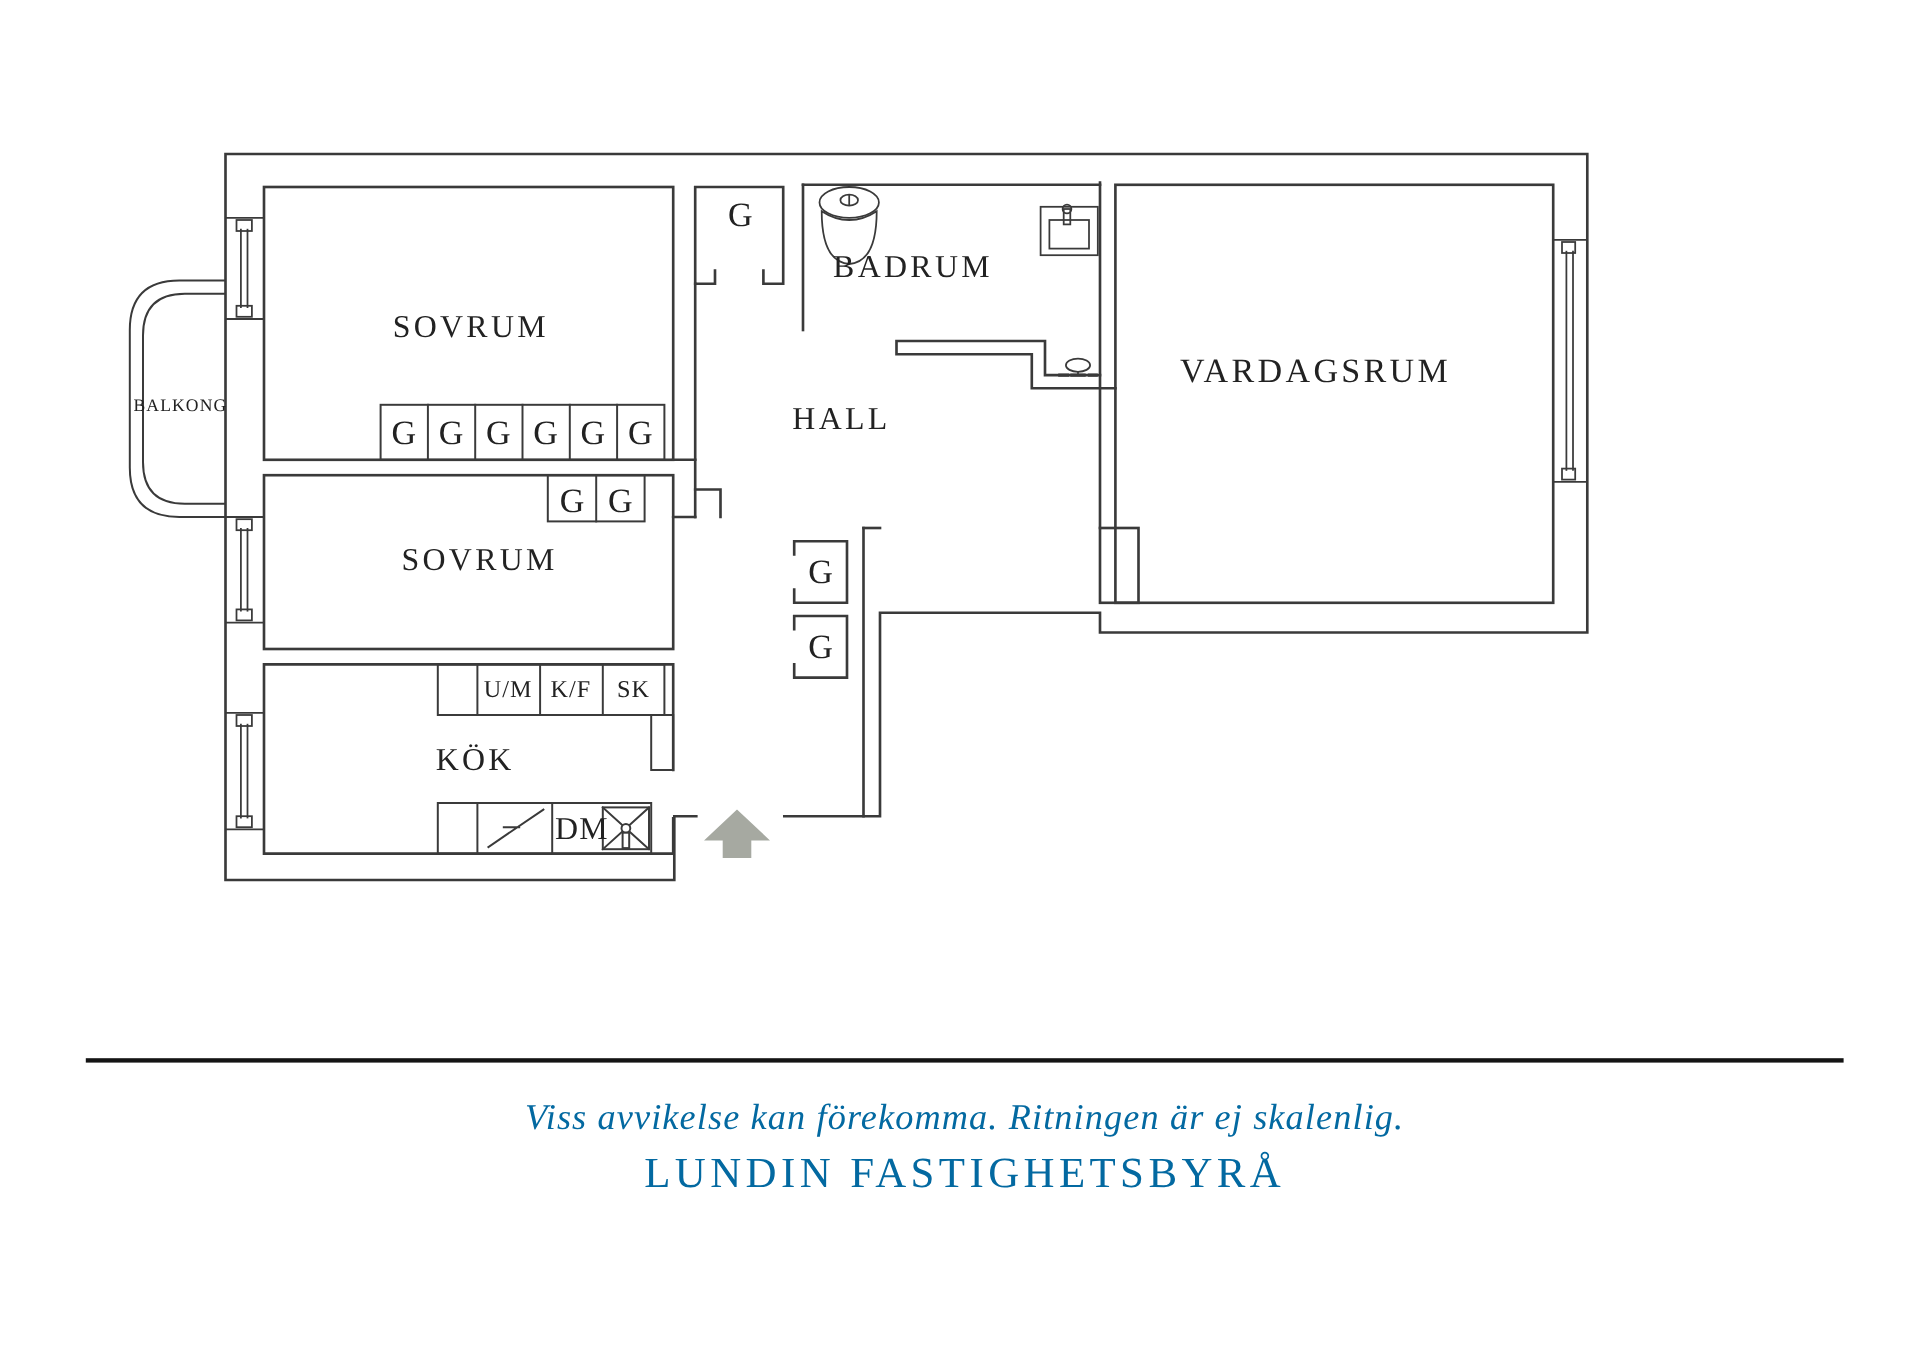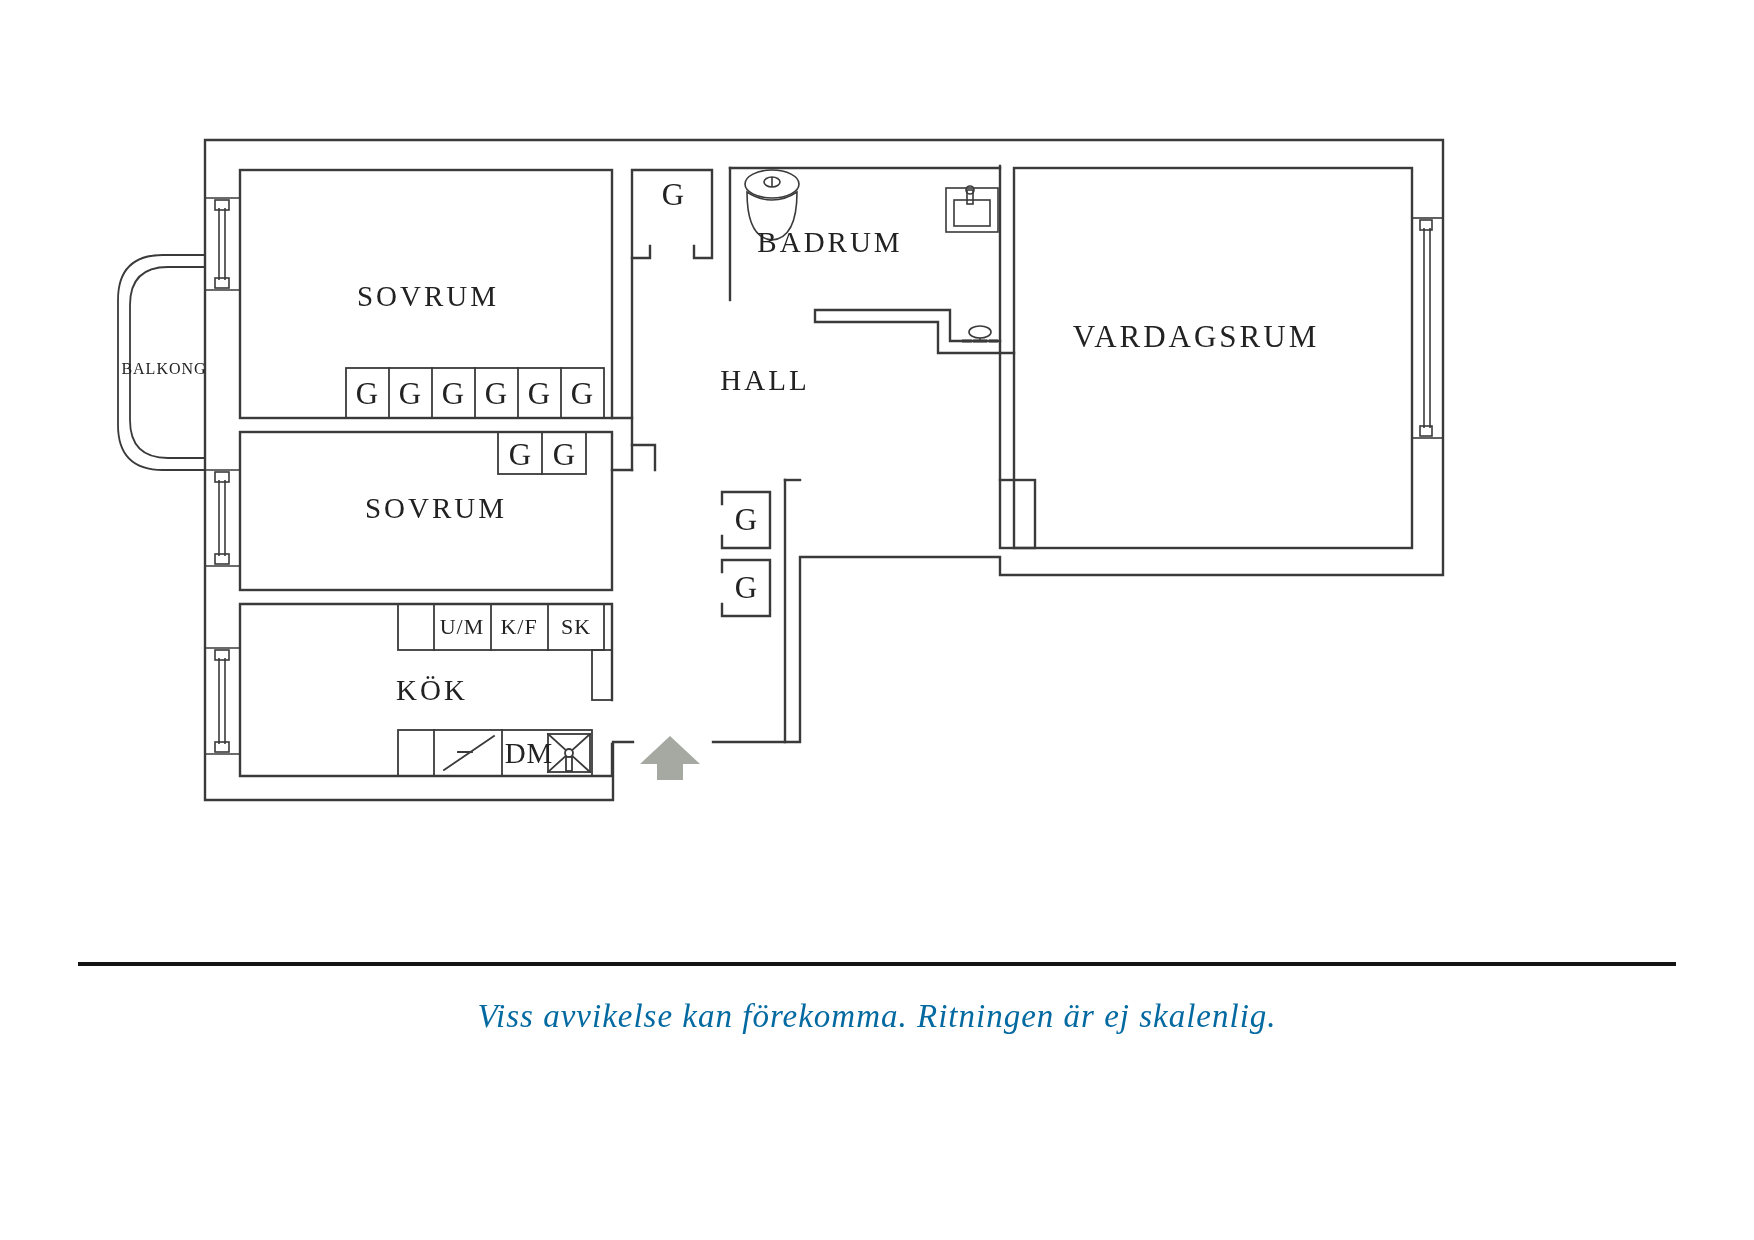--- a/index.html
+++ b/index.html
@@ -181,14 +181,15 @@
     <text class="small-label" x="462" y="634">U/M</text>
     <text class="small-label" x="519" y="634">K/F</text>
     <text class="small-label" x="576" y="634">SK</text>
     <text class="dm-label" x="529" y="763">DM</text>
   </g>
 </svg>
 
   
   <div class="footer-sep"></div>
   <div class="footer footer-disclaimer">Viss avvikelse kan förekomma. Ritningen är ej skalenlig.</div>
+  <div class="footer footer-brand">LUNDIN FASTIGHETSBYRÅ</div>
 
 </div>
 
 </body></html>

